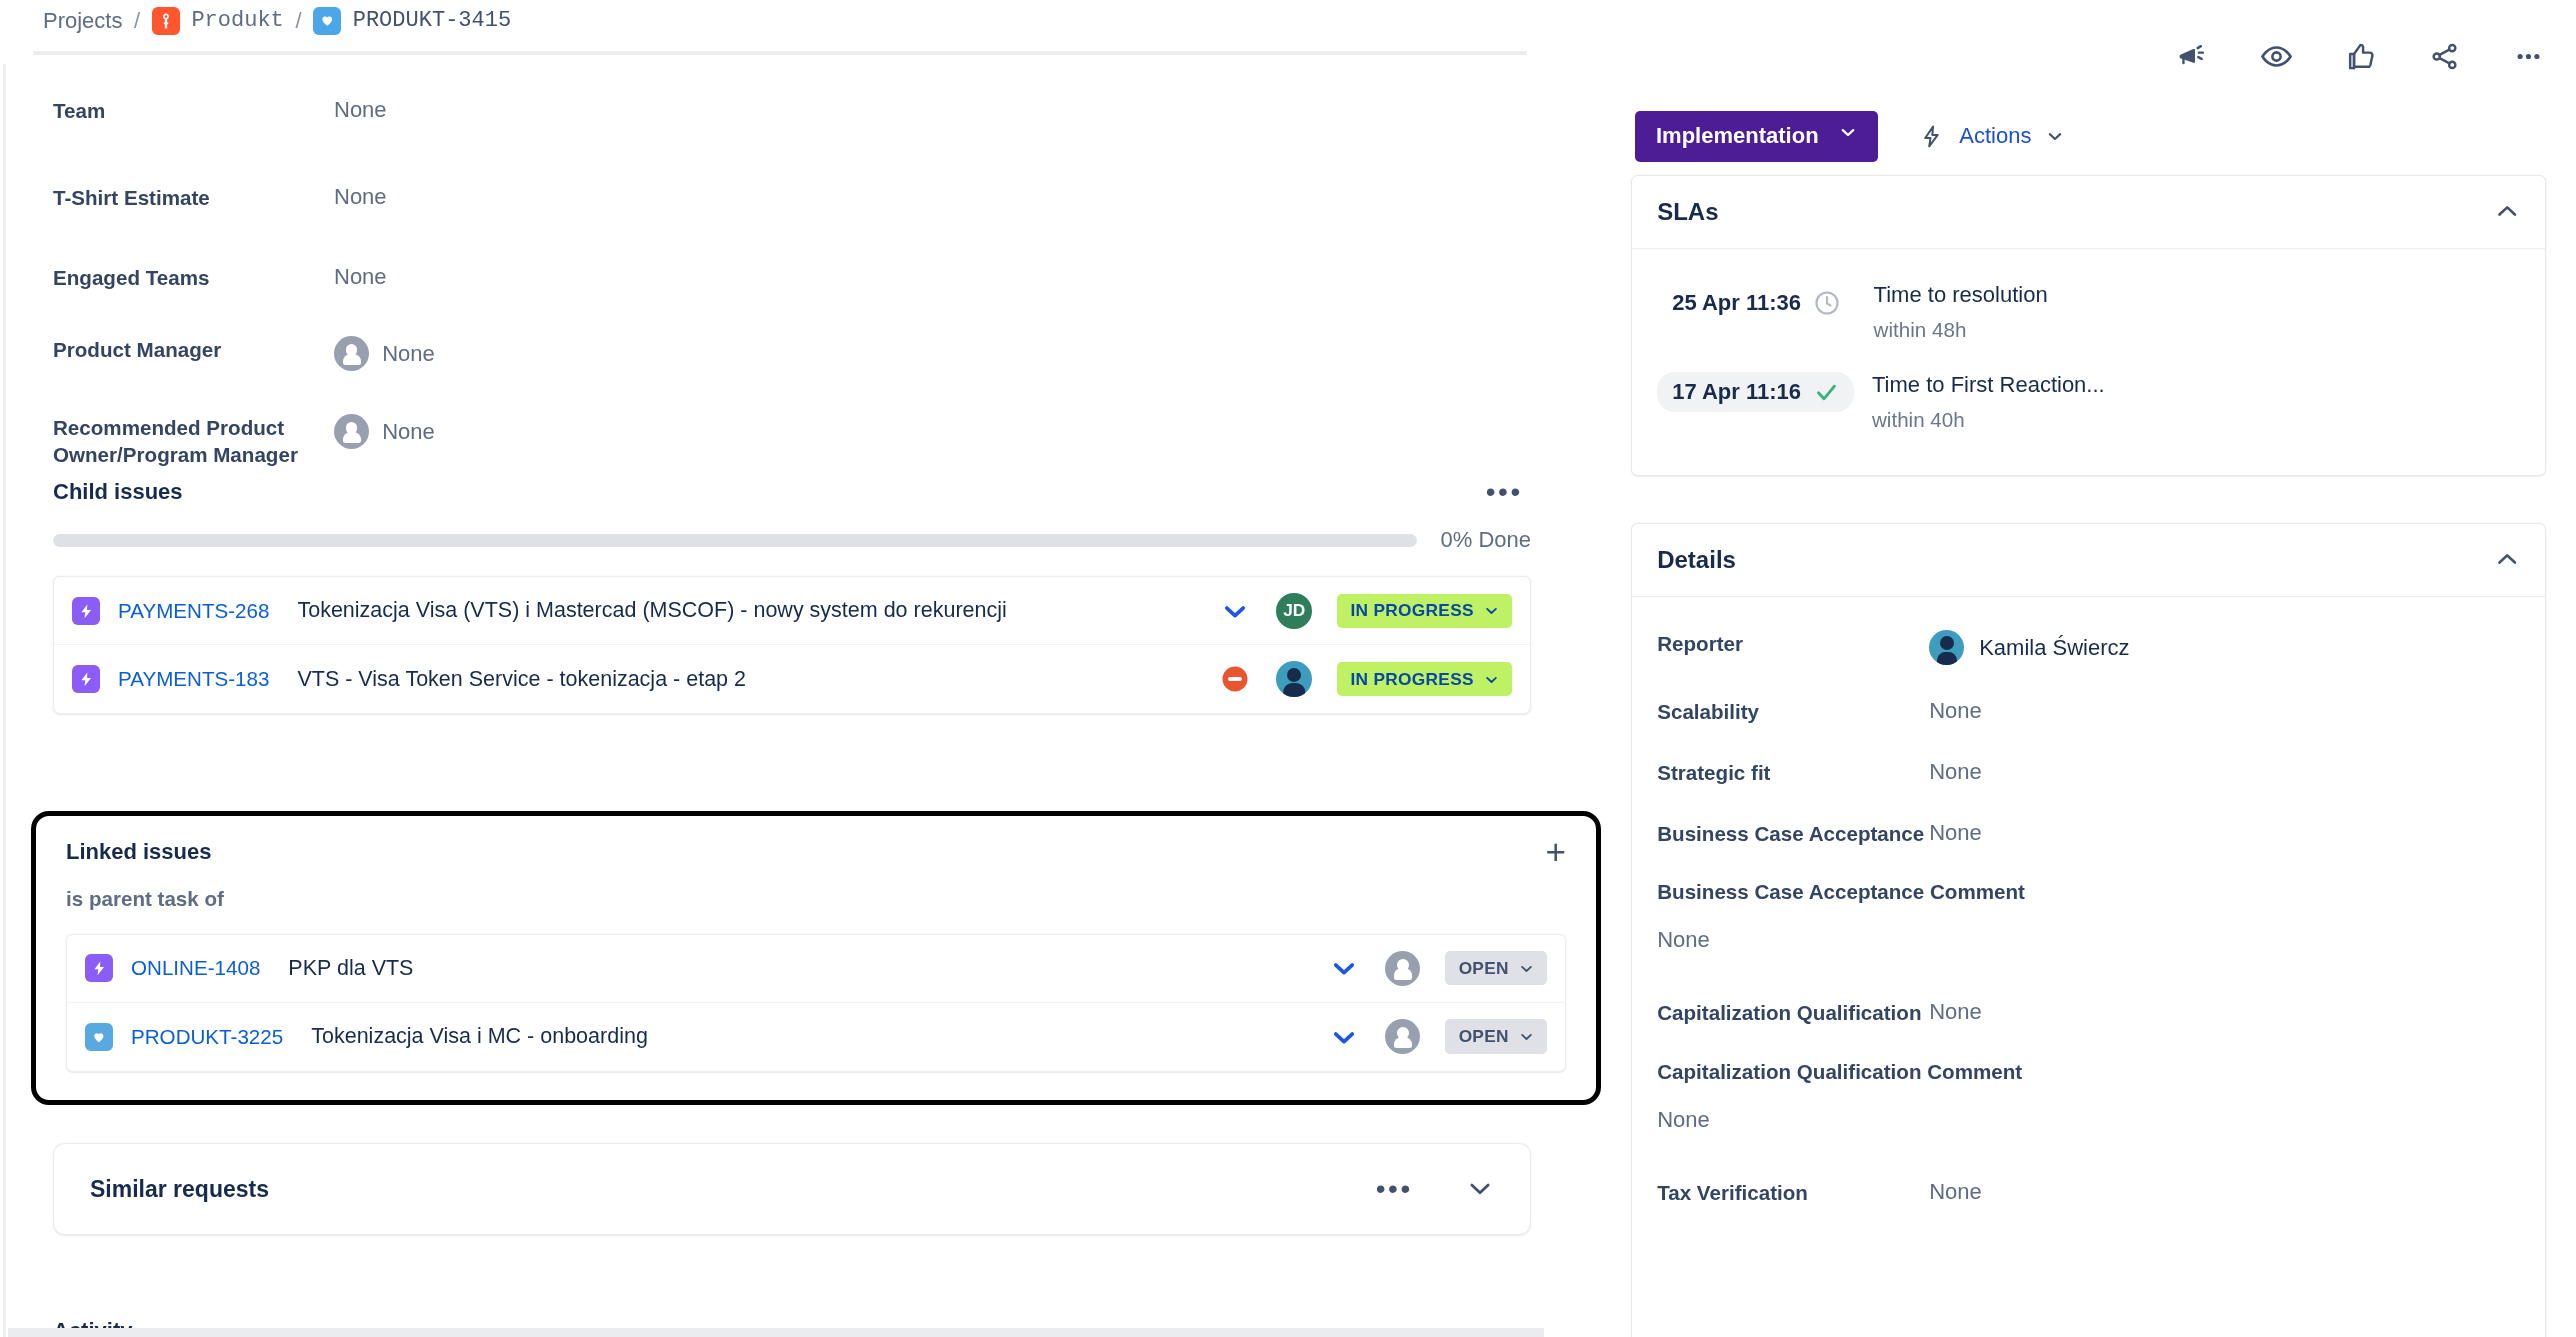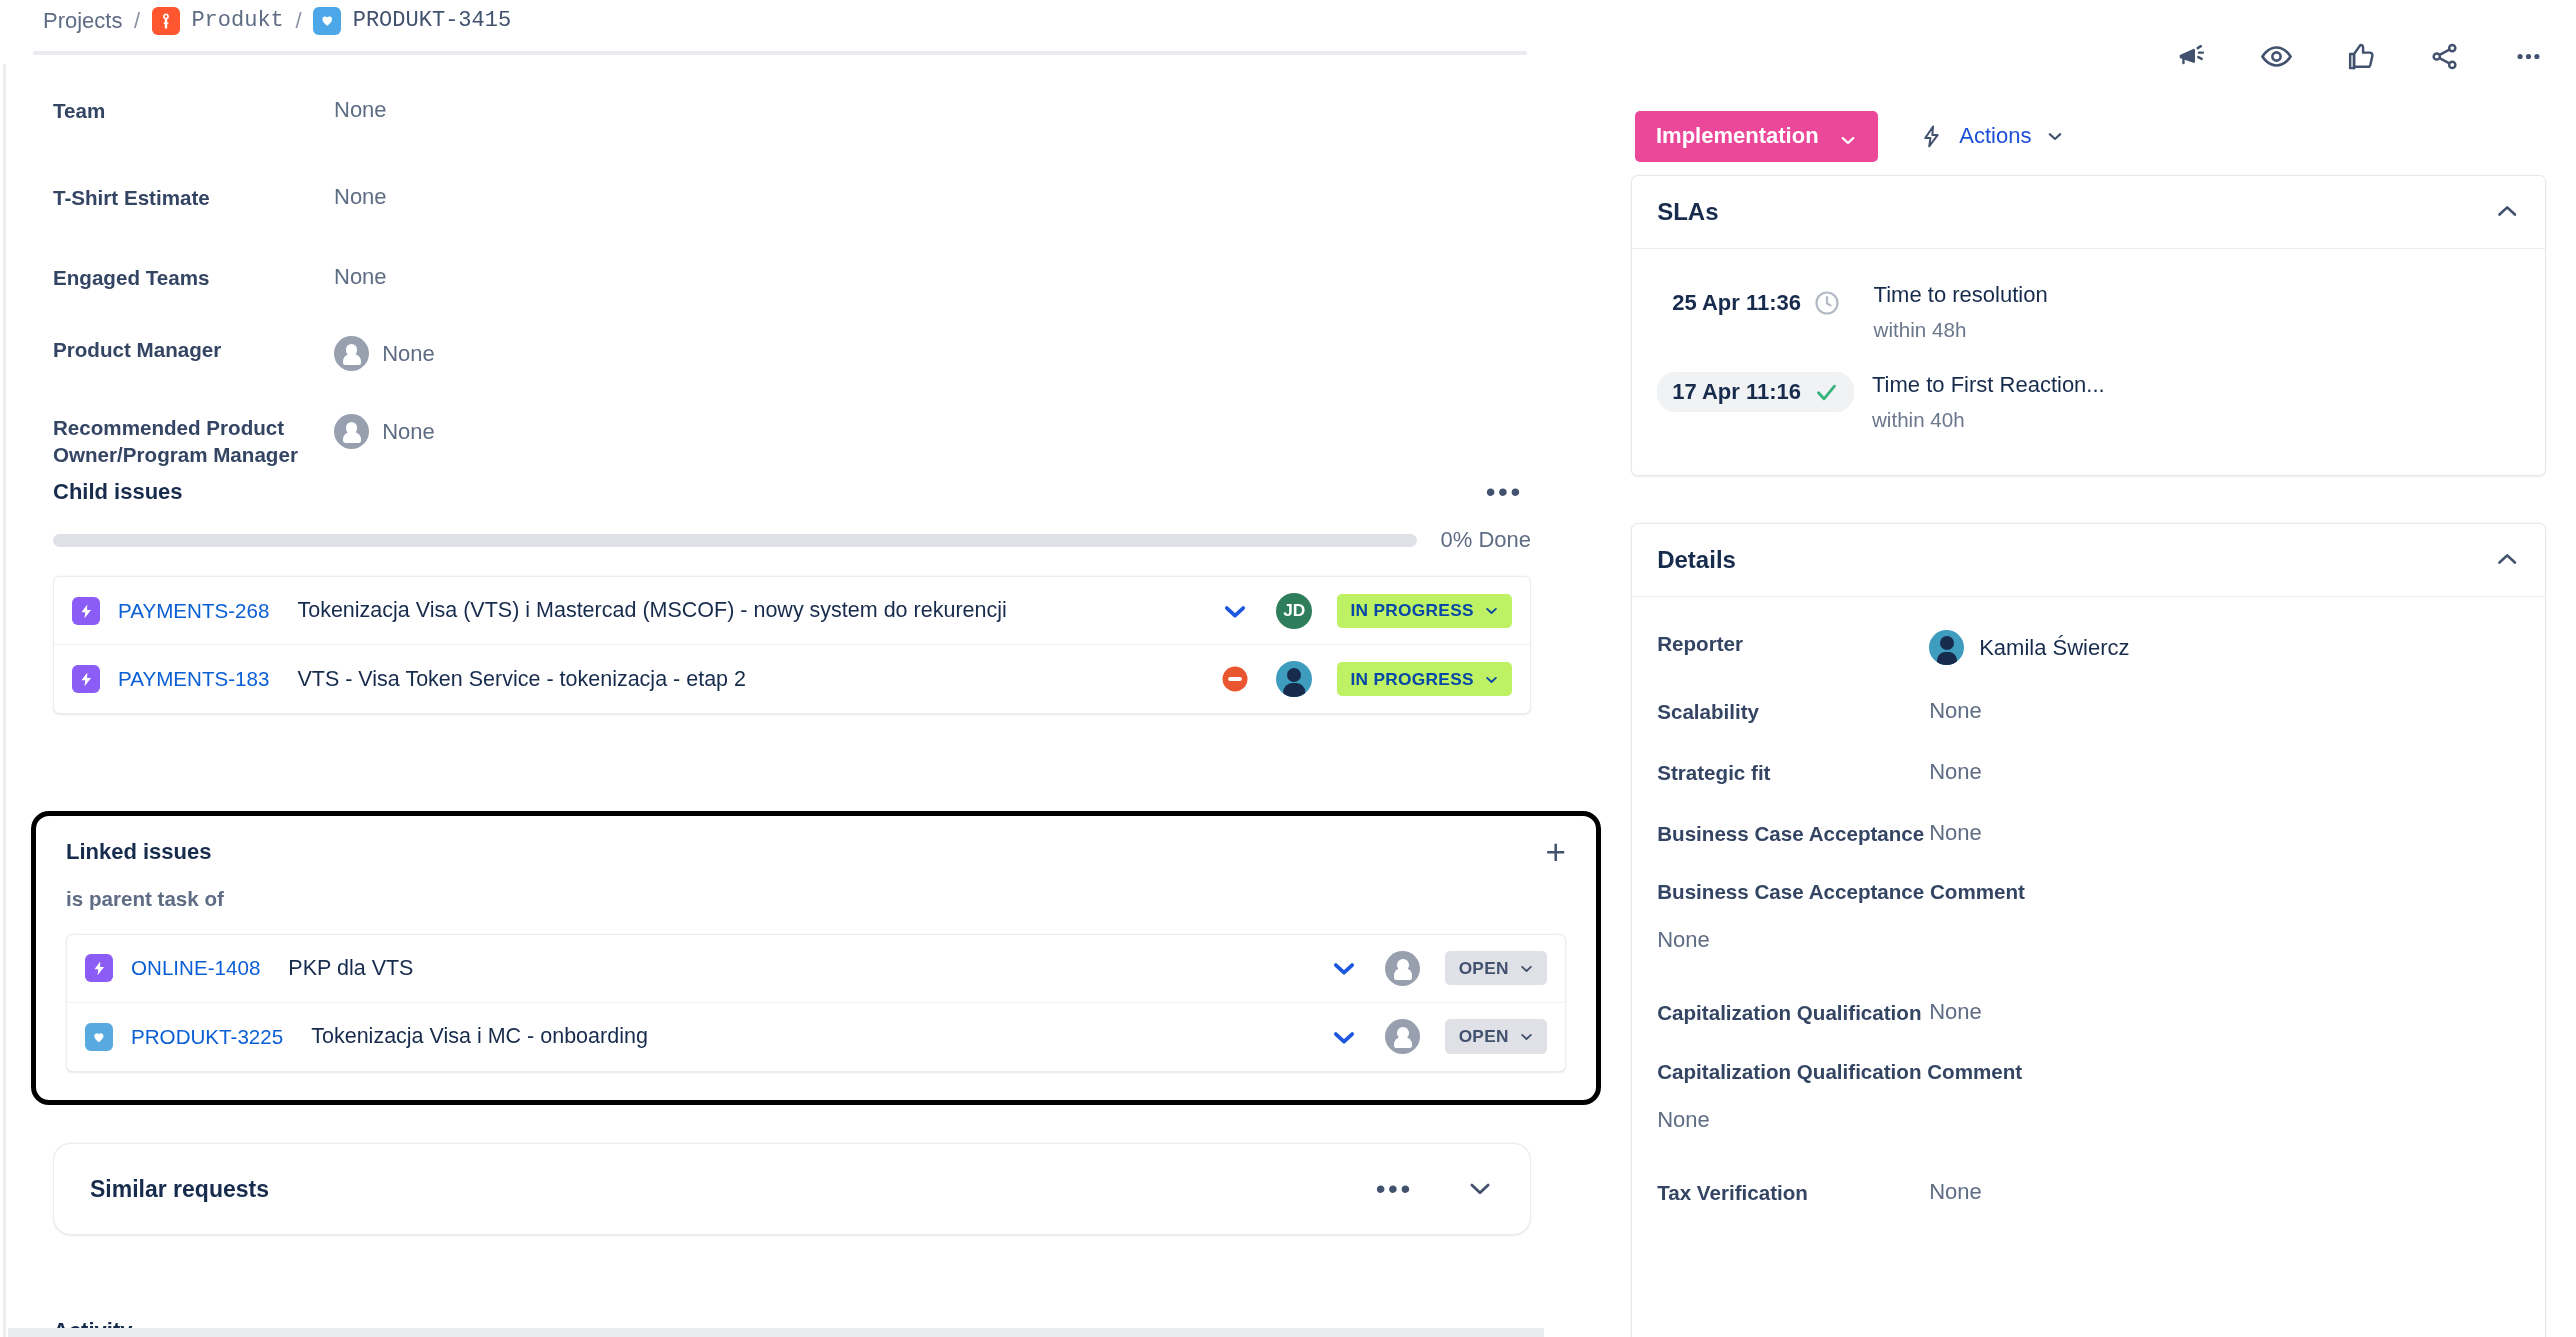--- a/index.html
+++ b/index.html
@@ -90,36 +90,36 @@
   .linked-section {
     position: absolute; left: 31px; top: 811px; width: 1570px;
     border: 5px solid #000; border-radius: 18px; background: #fff; padding: 23px 30px 28px 30px;
   }
   .plus-btn { font-size: 35px; color: #42526E; line-height: 0.7; cursor: pointer; font-weight: 300; }
   .link-type { font-size: 20.6px; font-weight: 700; color: #5E6C84; margin-top: 21.5px; }
 
   
   .similar-card {
     position: absolute; left: 53px; top: 1143px; width: 1478px; height: 92px;
-    background: #fff; border: 1.7px solid #EBECF0; border-radius: 18px;
+    background: #fff; border: 1.7px solid #EBECF0; border-radius: 12px;
     box-shadow: 0 0.8px 1.7px rgba(9,30,66,0.10);
     display: flex; align-items: center; padding: 0 36px;
   }
   .similar-title { font-size: 23px; font-weight: 700; color: #172B4D; }
   .similar-right { margin-left: auto; display: flex; align-items: center; gap: 45px; }
 
   .activity-clip { position: absolute; left: 53px; top: 1318px; width: 495px; font-size: 22px; font-weight: 700; color: #172B4D; overflow: hidden; height: 20px; }
   .bottom-strip { position: absolute; left: 8.3px; top: 1328px; width: 1536px; height: 10px; background: #EBECF0; }
 
   
   .right-col { position: absolute; left: 1618px; top: 0; width: 958px; height: 1338px; }
   .btn-row { position: absolute; left: 16.5px; top: 111px; display: flex; align-items: center; gap: 28px; }
   .btn-primary {
-    background: #ec4899; color: #fff; font-size: 22px; font-weight: 700;
-    padding: 12.4px 21.5px; border-radius: 5px; display: flex; align-items: flex-end; gap: 20px; cursor: pointer; border: none;
+    background: #4c1d95; color: #fff; font-size: 22px; font-weight: 700;
+    padding: 12.4px 21.5px; border-radius: 5px; display: flex; align-items: flex-start; gap: 20px; cursor: pointer; border: none;
   }
   .btn-subtle { display: flex; align-items: center; gap: 15px; font-size: 22px; color: #1d4ed8; cursor: pointer; padding: 10px 13.2px; }
 
   .panel {
     position: absolute; left: 13.2px; width: 915px;
     background: #fff; border: 1.7px solid #E6E8EC; border-radius: 6.6px;
     box-shadow: 0 0.8px 1.7px rgba(9,30,66,0.08);
   }
   .panel-head { display: flex; align-items: center; justify-content: space-between; padding: 21.5px 25px; border-bottom: 1.7px solid #EBECF0; }
   .panel-title { font-size: 24px; font-weight: 700; color: #172B4D; }

